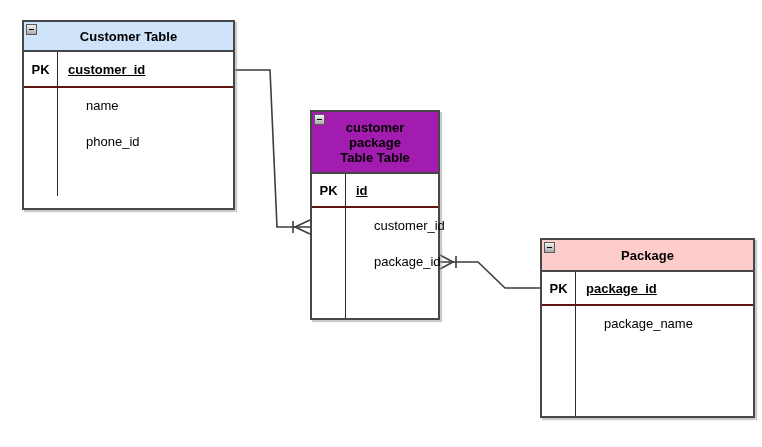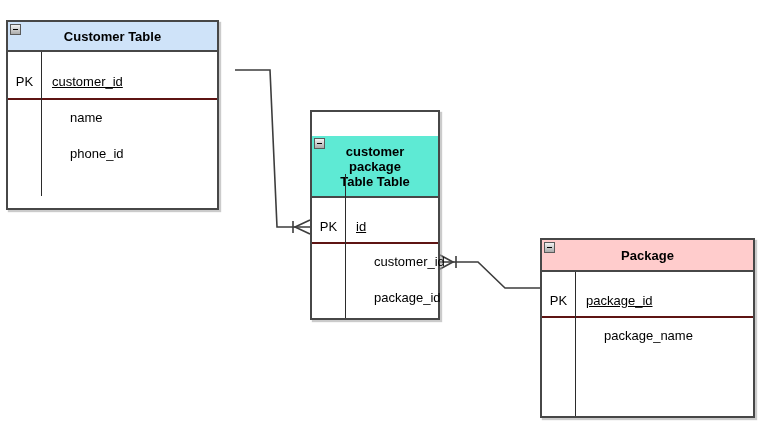--- a/index.html
+++ b/index.html
@@ -23,21 +23,21 @@
     box-sizing: border-box;
     border-bottom: 2px solid #474747;
     display: flex;
     align-items: center;
     justify-content: center;
     font-weight: bold;
     font-size: 13px;
     text-align: center;
   }
   .hdr-blue   { background: #cfe3f9; }
-  .hdr-yellow { background: #5eead4; margin-top: 24px; }
+  .hdr-yellow { background: #a21caf; }
   .hdr-pink   { background: #ffcccc; }
   .hdr-lines { line-height: 15px; }
   .hdr-lines span { display: block; }
   .collapse-btn {
     position: absolute;
     top: 2px; left: 2px;
     width: 11px; height: 11px;
     box-sizing: border-box;
     background: linear-gradient(#f2f2f2, #ababab);
     border: 1px solid #5a5a5a;
@@ -48,22 +48,21 @@
     left: 2px; right: 2px; top: 4px;
     height: 1px;
     background: #000;
   }
   .pk-row {
     box-sizing: border-box;
     display: flex;
     align-items: center;
     border-bottom: 2px solid #5e1413;
     font-size: 13px;
-    font-weight: normal;
-    margin-top: 12px;
+    font-weight: bold;
   }
   .pk-cell {
     width: 33px;
     flex: 0 0 33px;
     text-align: center;
   }
   .pk-field {
     padding-left: 11px;
     text-decoration: underline;
   }
@@ -73,21 +72,21 @@
     padding-left: 62px;
     font-size: 13px;
   }
   .col-divider {
     position: absolute;
     left: 33px;
     width: 0;
     border-left: 1.5px solid #2b2b2b;
   }
   
-  #tbl-customer { left: 6px;  top: 20px;  width: 213px; height: 190px; }
+  #tbl-customer { left: 22px;  top: 20px;  width: 213px; height: 190px; }
   #tbl-customer .er-header { height: 30px; }
   #tbl-customer .pk-row    { height: 36px; }
   #tbl-customer .col-divider { top: 30px; height: 144px; }
   #tbl-join { left: 310px; top: 110px; width: 130px; height: 210px; }
   #tbl-join .er-header { height: 62px; }
   #tbl-join .pk-row    { height: 34px; }
   #tbl-join .col-divider { top: 62px; bottom: 0; }
   #tbl-package { left: 540px; top: 238px; width: 215px; height: 180px; }
   #tbl-package .er-header { height: 32px; }
   #tbl-package .pk-row    { height: 34px; }

